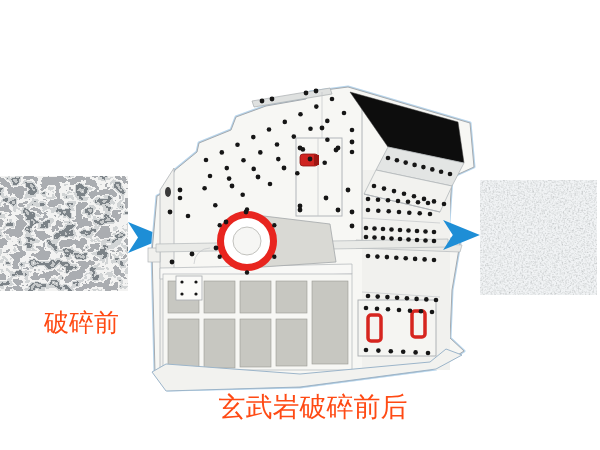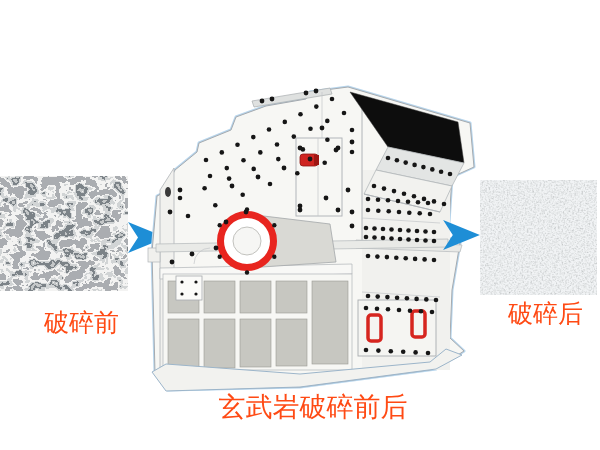--- a/index.html
+++ b/index.html
@@ -288,15 +288,14 @@
         <feColorMatrix type="matrix" values="0.6 0.6 0.6 0 0  0.6 0.6 0.6 0 0  0.6 0.6 0.6 0 0  0 0 0 0 1"></feColorMatrix>
         <feComponentTransfer>
           <feFuncR type="linear" slope="0.62" intercept="0.26"></feFuncR>
           <feFuncG type="linear" slope="0.62" intercept="0.28"></feFuncG>
           <feFuncB type="linear" slope="0.62" intercept="0.29"></feFuncB>
         </feComponentTransfer>
       </filter>
     </defs>
     <rect width="117" height="115" filter="url(#fGravel)"></rect>
   </svg>
-  <div class="cap cap-after">破碎后</div>
 
 </div>
 
 </body></html>

